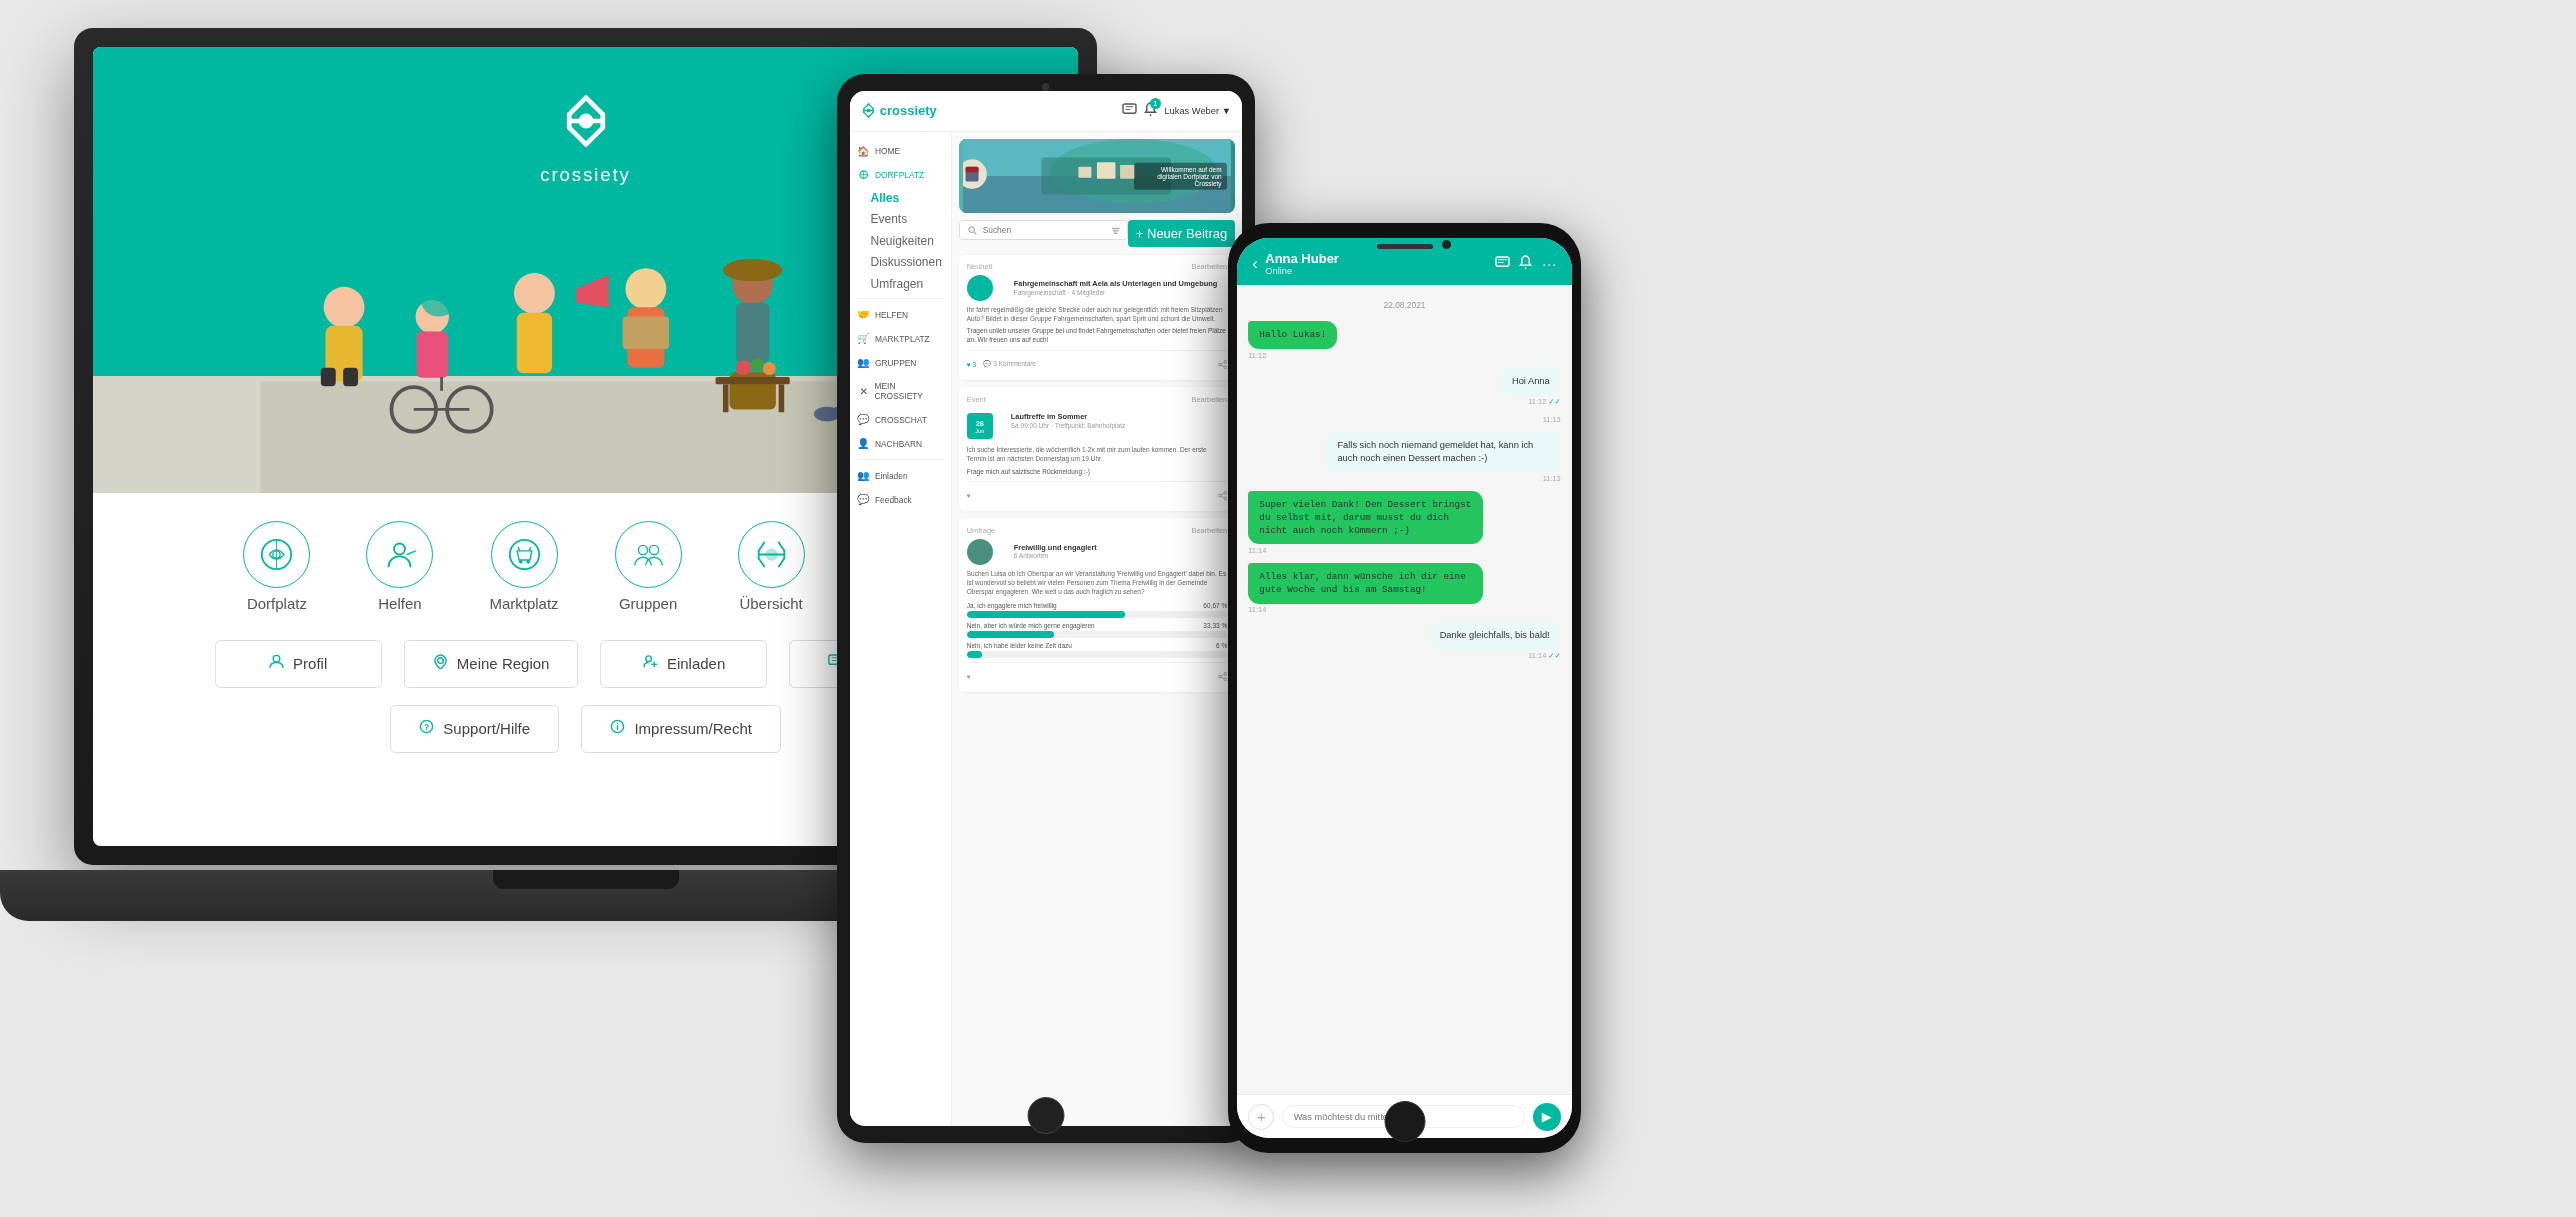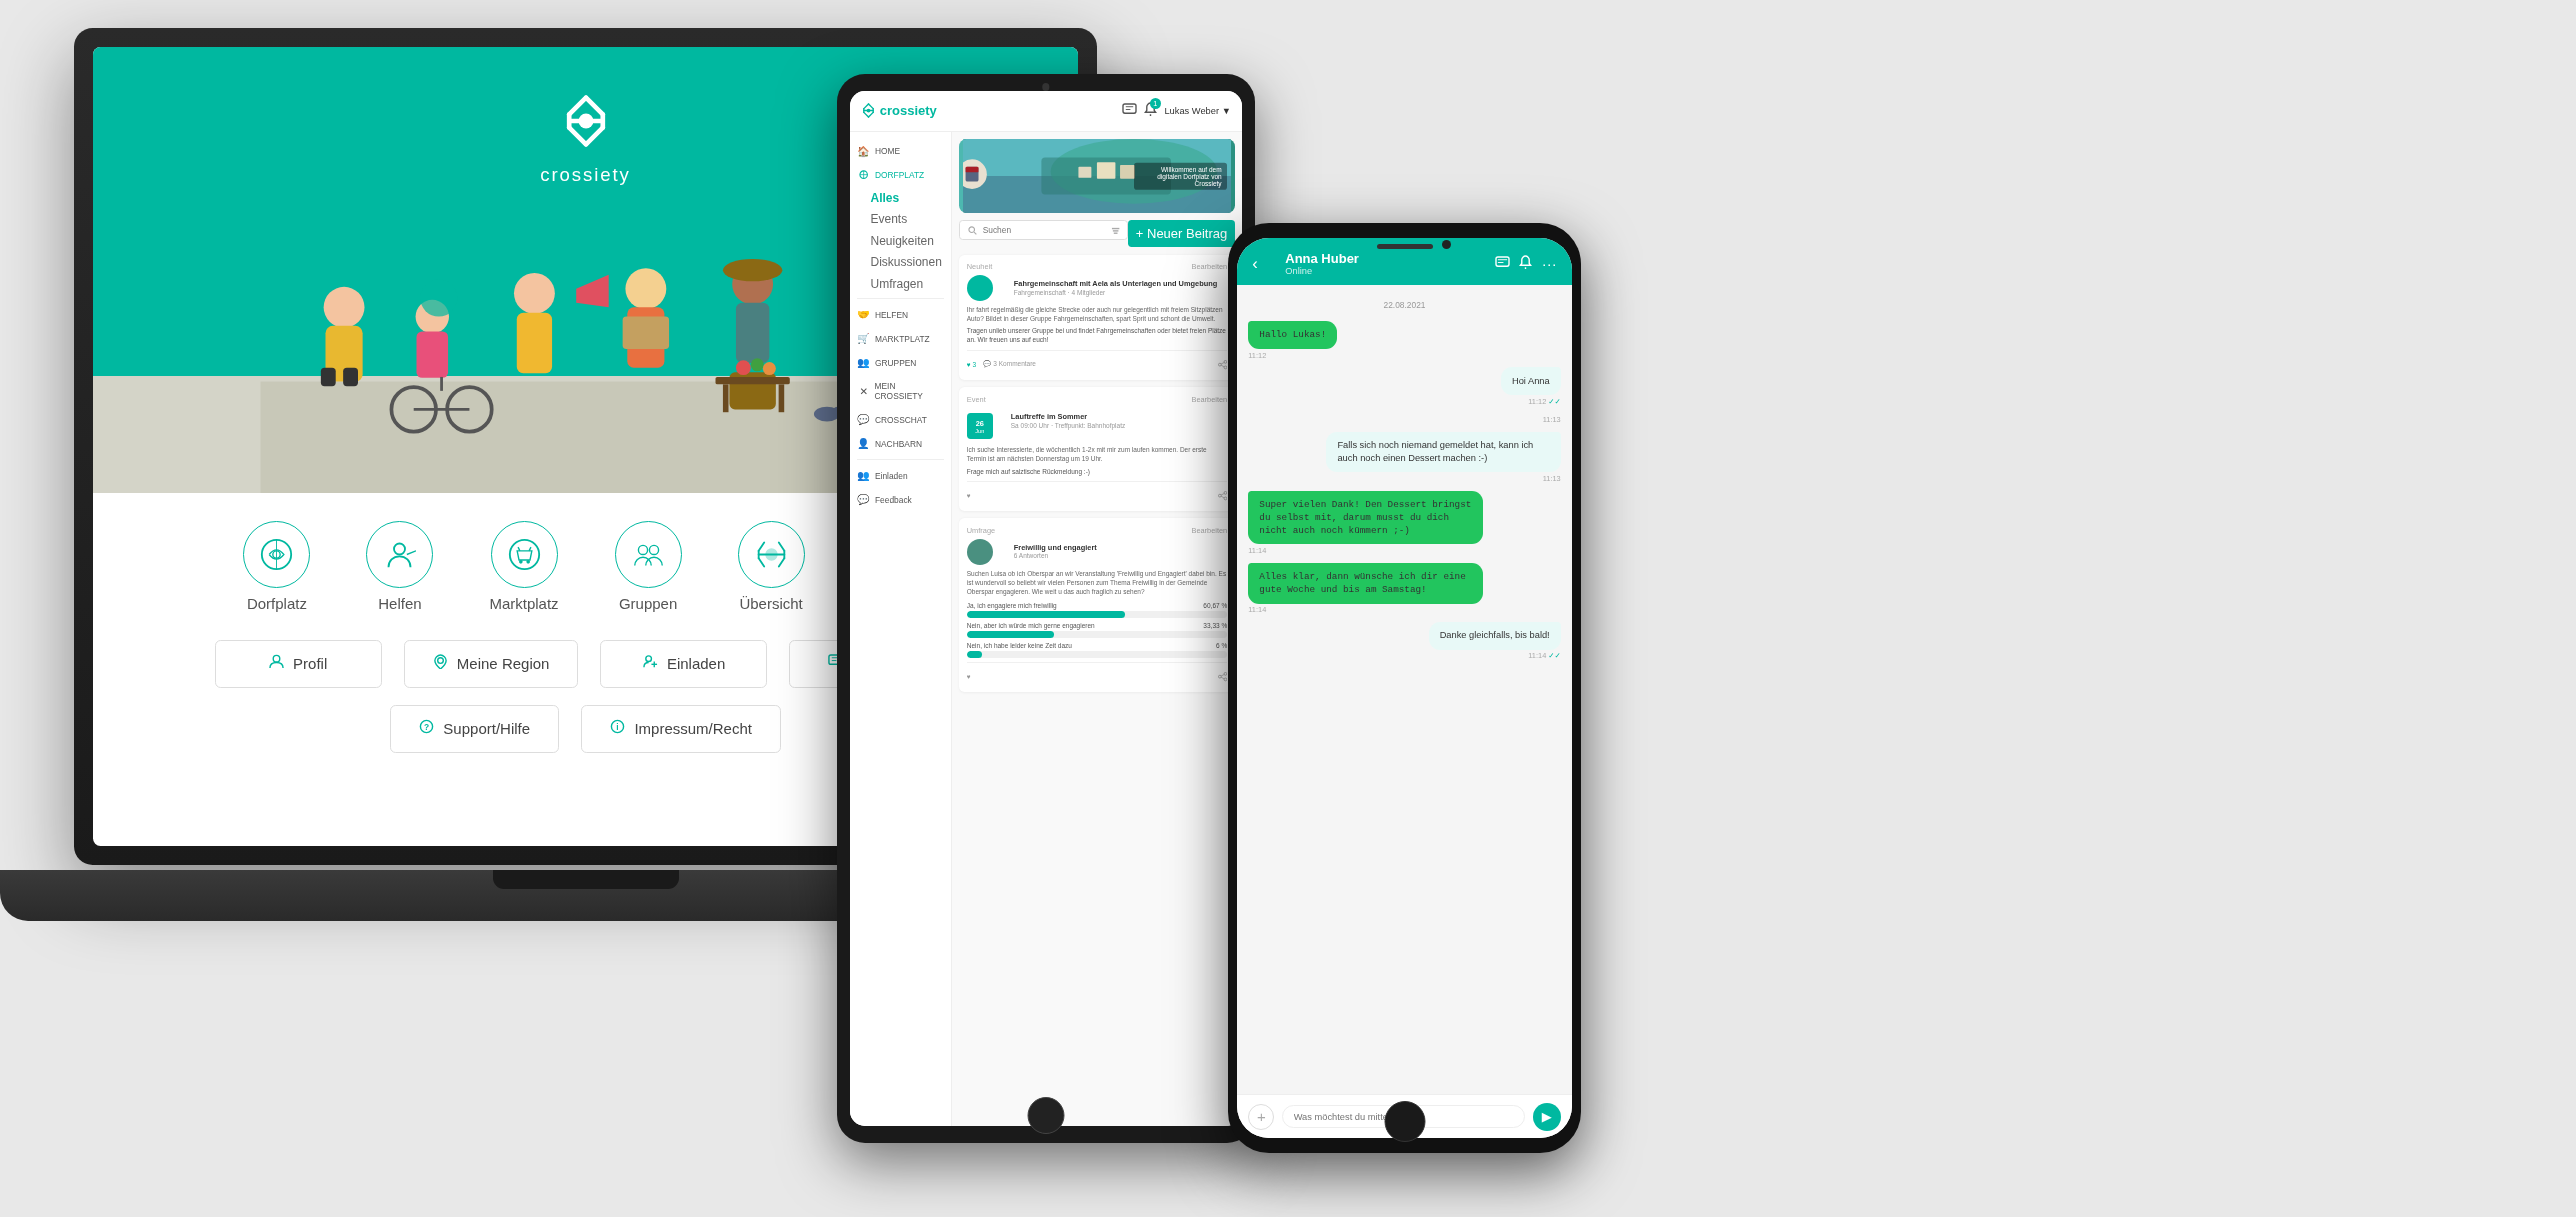--- a/index.html
+++ b/index.html
@@ -616,21 +616,20 @@
       gap: 7.4px;
     }
 
     .phone-back {
       color: white;
       font-size: 16.7px;
     }
 
     .phone-contact-info {
       flex: 1;
-      margin-left: 20px;
     }
 
     .phone-contact-name {
       color: white;
       font-size: 13px;
       font-weight: bold;
     }
 
     .phone-contact-status {
       color: rgba(255,255,255,0.8);

